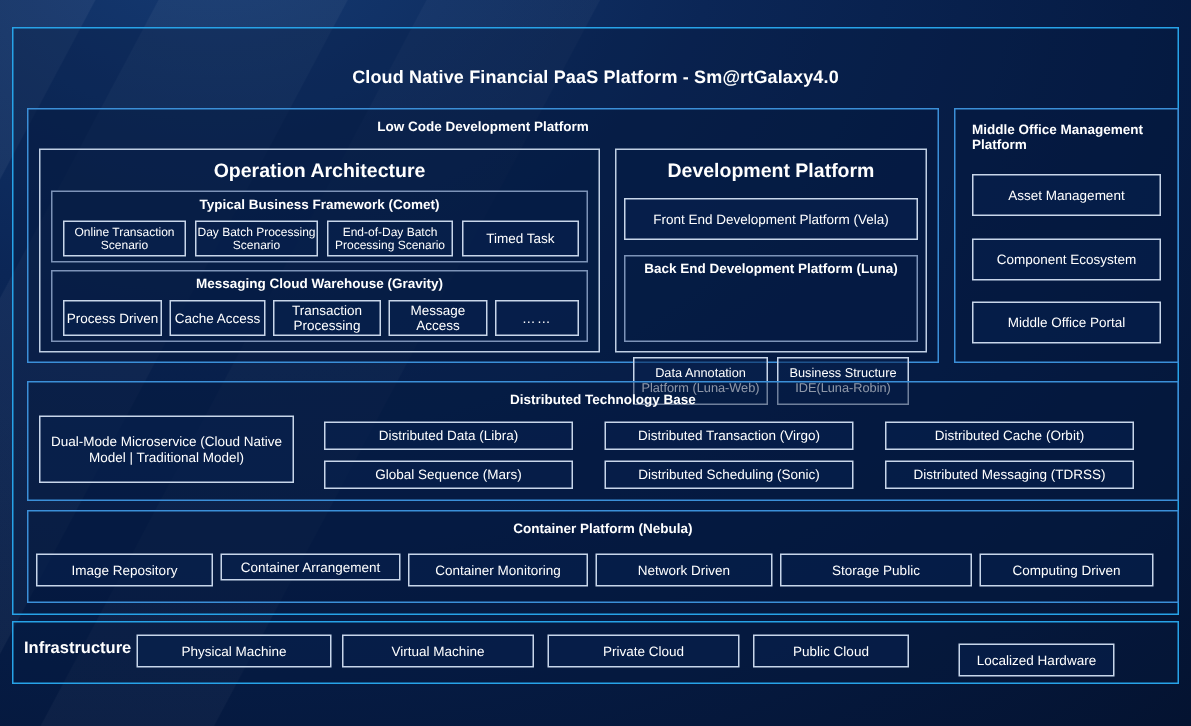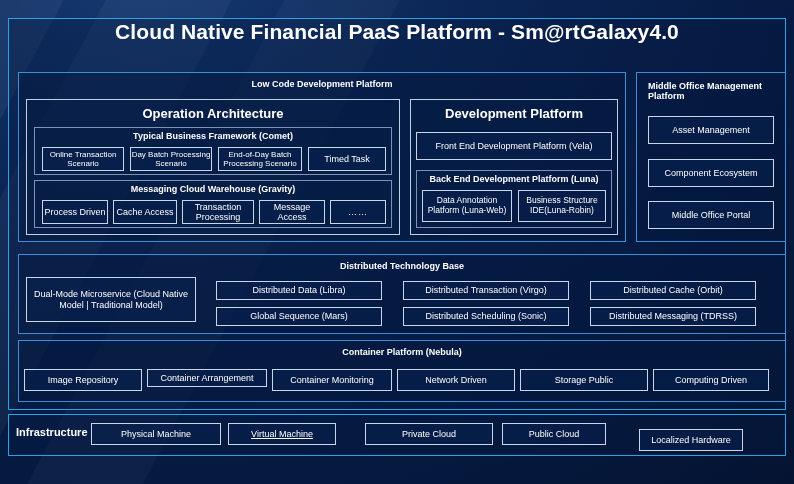--- a/index.html
+++ b/index.html
@@ -64,36 +64,36 @@
     justify-content: center;
     text-align: center;
     color: #ffffff;
     line-height: 1.15;
   }
 
   
   .main-title {
     position: absolute;
     left: 0; right: 0;
-    top: 20px;
+    top: 44px;
     text-align: center;
     color: #ffffff;
-    font-size: 21px;
+    font-size: 12px;
     font-weight: bold;
     letter-spacing: 0.1px;
   }
   .sec-title {
     position: absolute;
     left: 0; right: 0;
     text-align: center;
     color: #ffffff;
     font-weight: bold;
   }
   .t8   { font-size: 8px; }
-  .t85  { font-size: 8.5px; }
+  .t85  { font-size: 8.5px; margin-top: 48px; }
   .t9   { font-size: 9px; }
   .t13  { font-size: 13px; text-align: center; }
 
   .lbl-left {
     position: absolute;
     color: #ffffff;
     font-weight: bold;
   }
 
   
@@ -204,18 +204,18 @@
   <div class="chip t9" style="left:147px; top:369px; width:120px; height:18px;">Container Arrangement</div>
   <div class="chip t9" style="left:272px; top:369px; width:120px; height:22px;">Container Monitoring</div>
   <div class="chip t9" style="left:397px; top:369px; width:118px; height:22px;">Network Driven</div>
   <div class="chip t9" style="left:520px; top:369px; width:128px; height:22px;">Storage Public</div>
   <div class="chip t9" style="left:653px; top:369px; width:116px; height:22px;">Computing Driven</div>
 
   <div class="frame" id="infra-frame"></div>
   <div class="lbl-left" id="infra-label">Infrastructure</div>
 
   <div class="chip t9" style="left:91px;  top:423px; width:130px; height:22px;">Physical Machine</div>
-  <div class="chip t9" style="left:228px; top:423px; width:108px; height:22px;text-decoration:underline;">Virtual Machine</div>
+  <div class="chip t9" style="left:228px; top:423px; width:128px; height:22px;">Virtual Machine</div>
   <div class="chip t9" style="left:365px; top:423px; width:128px; height:22px;">Private Cloud</div>
   <div class="chip t9" style="left:502px; top:423px; width:104px; height:22px;">Public Cloud</div>
   <div class="chip t9" style="left:639px; top:429px; width:104px; height:22px;">Localized Hardware</div>
 
 </div>
 
 </body></html>

